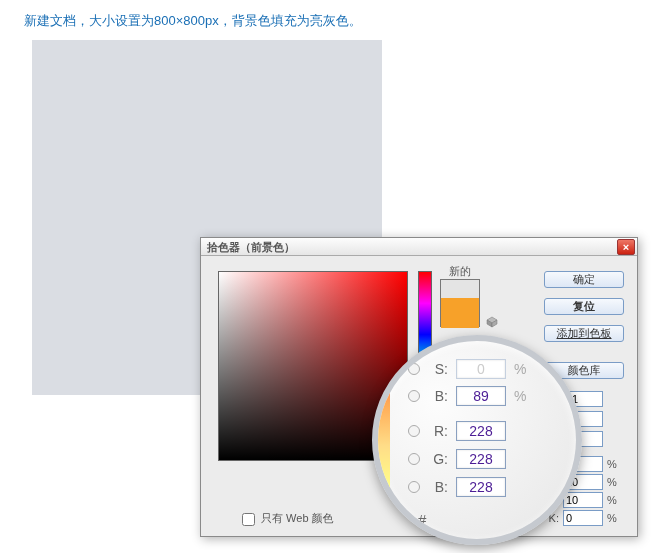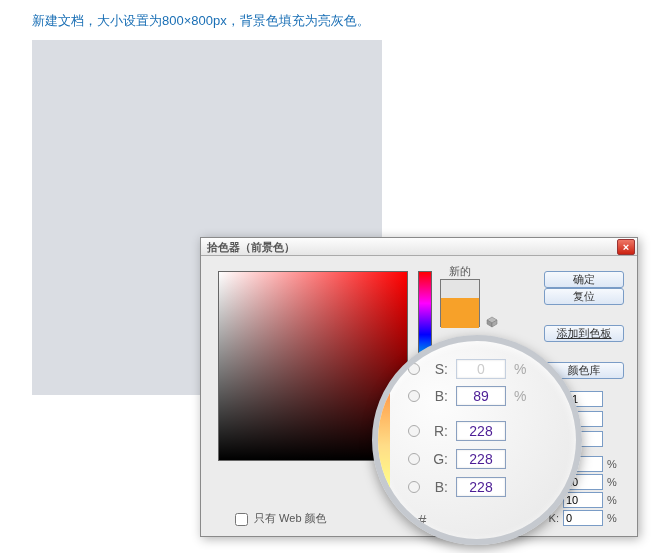--- a/index.html
+++ b/index.html
@@ -1,17 +1,17 @@
 <!DOCTYPE html>
 <html><head>
 <meta charset="utf-8">
 <style>
   * { box-sizing: border-box; font-family: Arial, "Microsoft YaHei", sans-serif; }
   body { margin: 0; width: 652px; height: 553px; background: #fff; position: relative; }
-  .instruction { color: #1a6fb5; font-size: 13px; padding: 12px 0 0 32px; }
+  .instruction { color: #1a6fb5; font-size: 13px; padding: 12px 0 0 24px; }
   .canvas { position: absolute; left: 32px; top: 40px; width: 350px; height: 355px; background: #dadde3; }
   .dialog { position: absolute; left: 200px; top: 237px; width: 438px; height: 300px;
             background: #ececec; border: 1px solid #8a8a8a; box-shadow: 2px 2px 10px rgba(0,0,0,.3); }
   .titlebar { height: 18px; background: linear-gradient(#fdfdfd,#e6e6e6); border-bottom: 1px solid #aaa;
               font-size: 11px; font-weight: bold; color: #555; padding: 2px 6px; position: relative; }
   .close-x { position: absolute; right: 2px; top: 1px; width: 18px; height: 16px;
              background: linear-gradient(#e76,#c21); border: 1px solid #933; border-radius: 2px;
              color: #fff; font-size: 11px; text-align: center; line-height: 14px; font-weight: bold; cursor: pointer; }
   .picker-body { position: relative; width: 100%; height: calc(100% - 18px); }
   .gradient-box { position: absolute; left: 17px; top: 15px; width: 190px; height: 190px;
@@ -21,24 +21,24 @@
              background: linear-gradient(#f00,#f0f,#00f,#0ff,#0f0,#ff0,#f00); border: 1px solid #666; cursor: pointer; }
   .new-label { position: absolute; left: 248px; top: 8px; font-size: 11px; color: #555; }
   .swatch { position: absolute; left: 239px; top: 23px; width: 40px; height: 48px; border: 1px solid #777; }
   .swatch-top { height: 18px; background: #e4e4e4; }
   .swatch-bot { height: 30px; background: #f7a129; }
   .cube-icon { position: absolute; left: 285px; top: 60px; width: 12px; height: 12px; }
   .btn { position: absolute; width: 80px; height: 17px; background: linear-gradient(#f6f9fd,#dde7f5);
          border: 1px solid #7a9cc6; border-radius: 3px; font-size: 11px; color: #333; text-align: center;
          line-height: 15px; cursor: pointer; }
   .btn-ok { right: 13px; top: 15px; }
-  .btn-reset { right: 13px; top: 32px; }
+  .btn-reset { right: 13px; top: 42px; font-weight: bold; }
   .btn-add { right: 13px; top: 69px; text-decoration: underline; }
   .btn-lib { right: 13px; top: 106px; }
-  .webonly { position: absolute; left: 7px; bottom: 10px; font-size: 11px; color: #555; padding-left: 27px; }
+  .webonly { position: absolute; left: 14px; bottom: 10px; font-size: 11px; color: #555; padding-left: 27px; }
   .webonly input { margin: 0 3px 0 0; vertical-align: middle; }
   .num-row { position: absolute; font-size: 11px; color: #555; display: flex; align-items: center; gap: 4px; }
   .num-row .lbl { width: 16px; text-align: right; }
   .num-row .inp { width: 40px; height: 16px; border: 1px solid #7a9cc6; background: #fff;
                   font-size: 11px; padding: 0 2px; }
   .num-row .sfx { width: 14px; }
   .r-l  { right: 16px; top: 135px; }
   .r-a  { right: 16px; top: 155px; }
   .r-b  { right: 16px; top: 175px; }
   .r-c  { right: 16px; top: 200px; }

